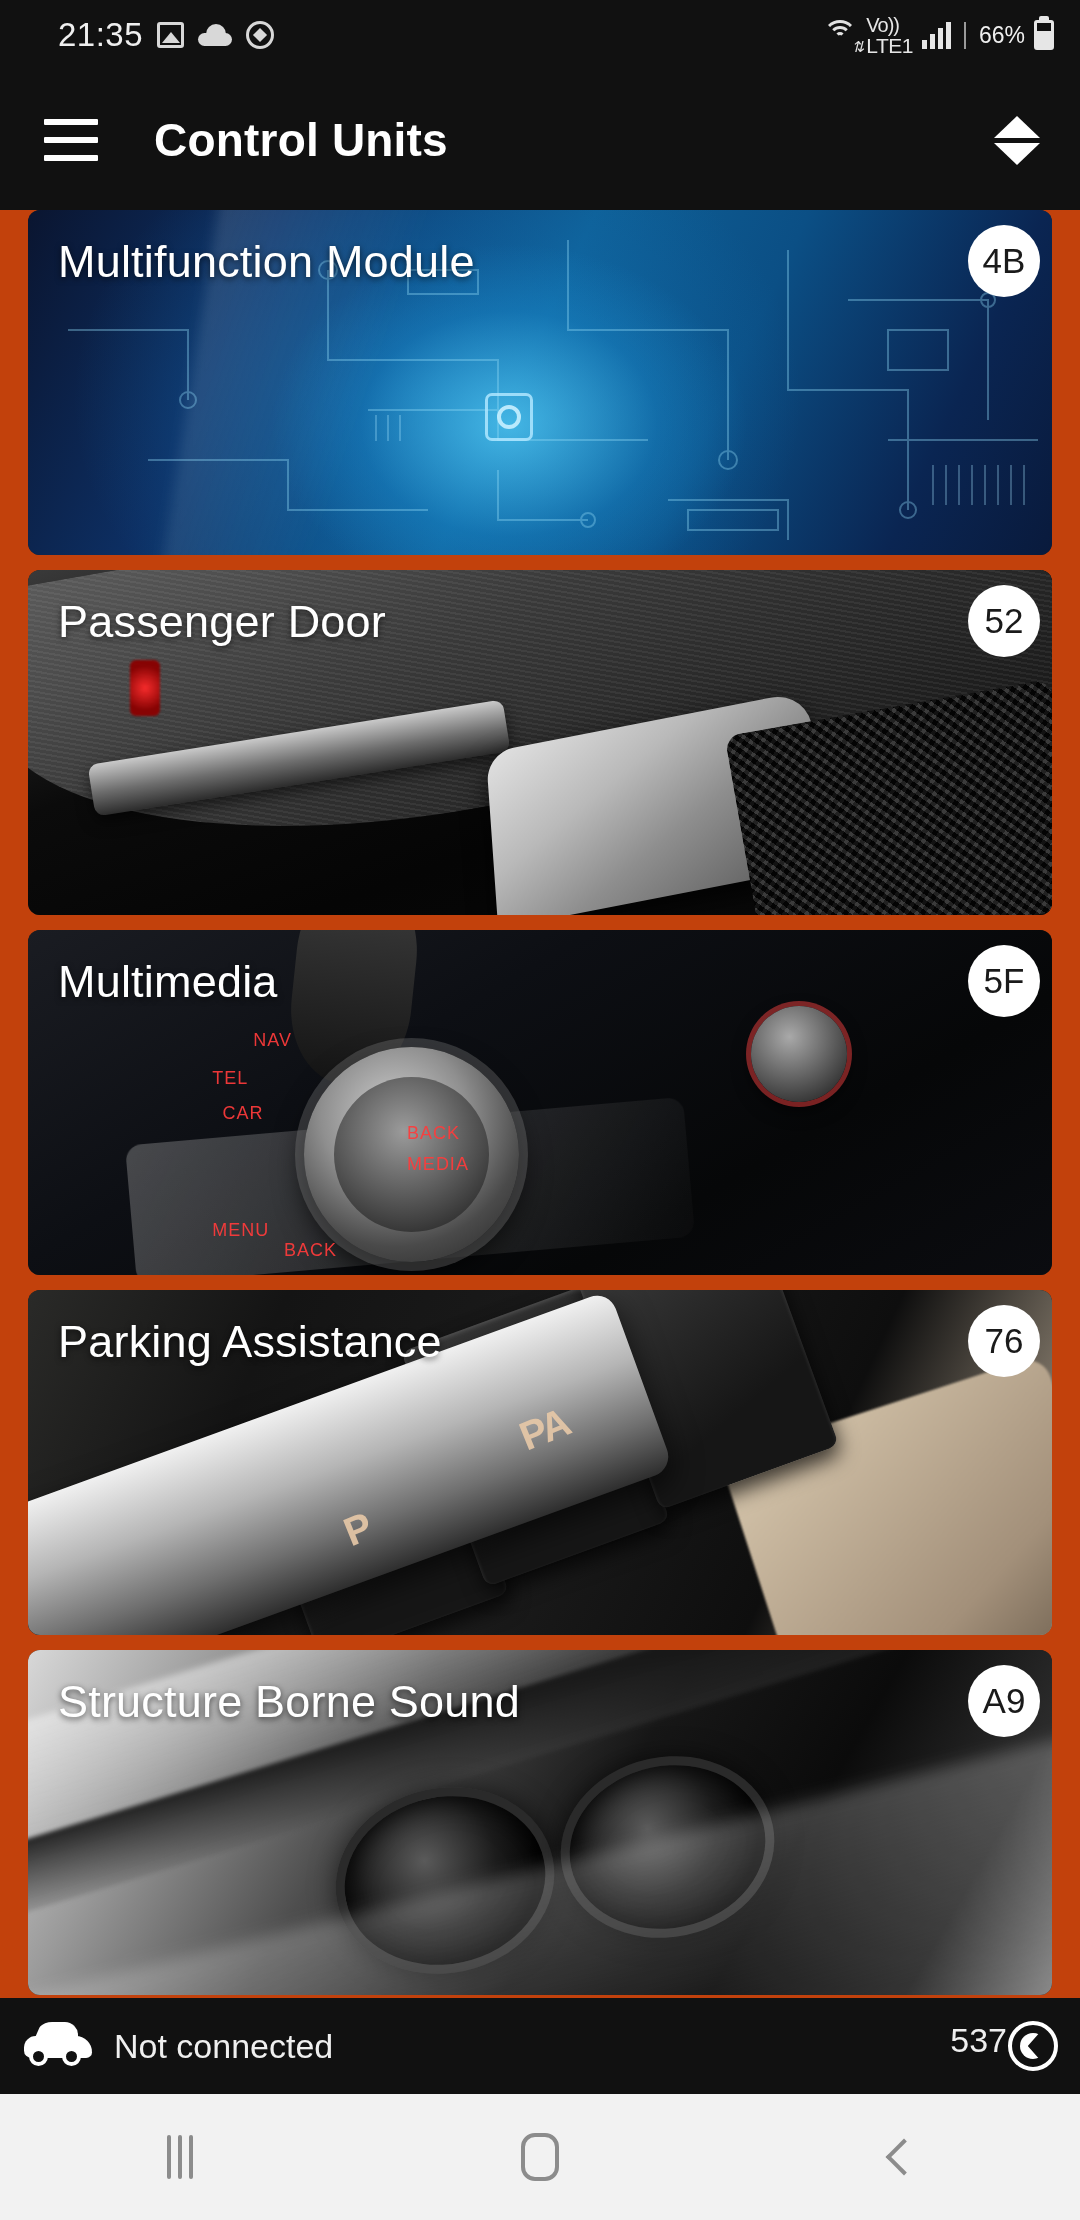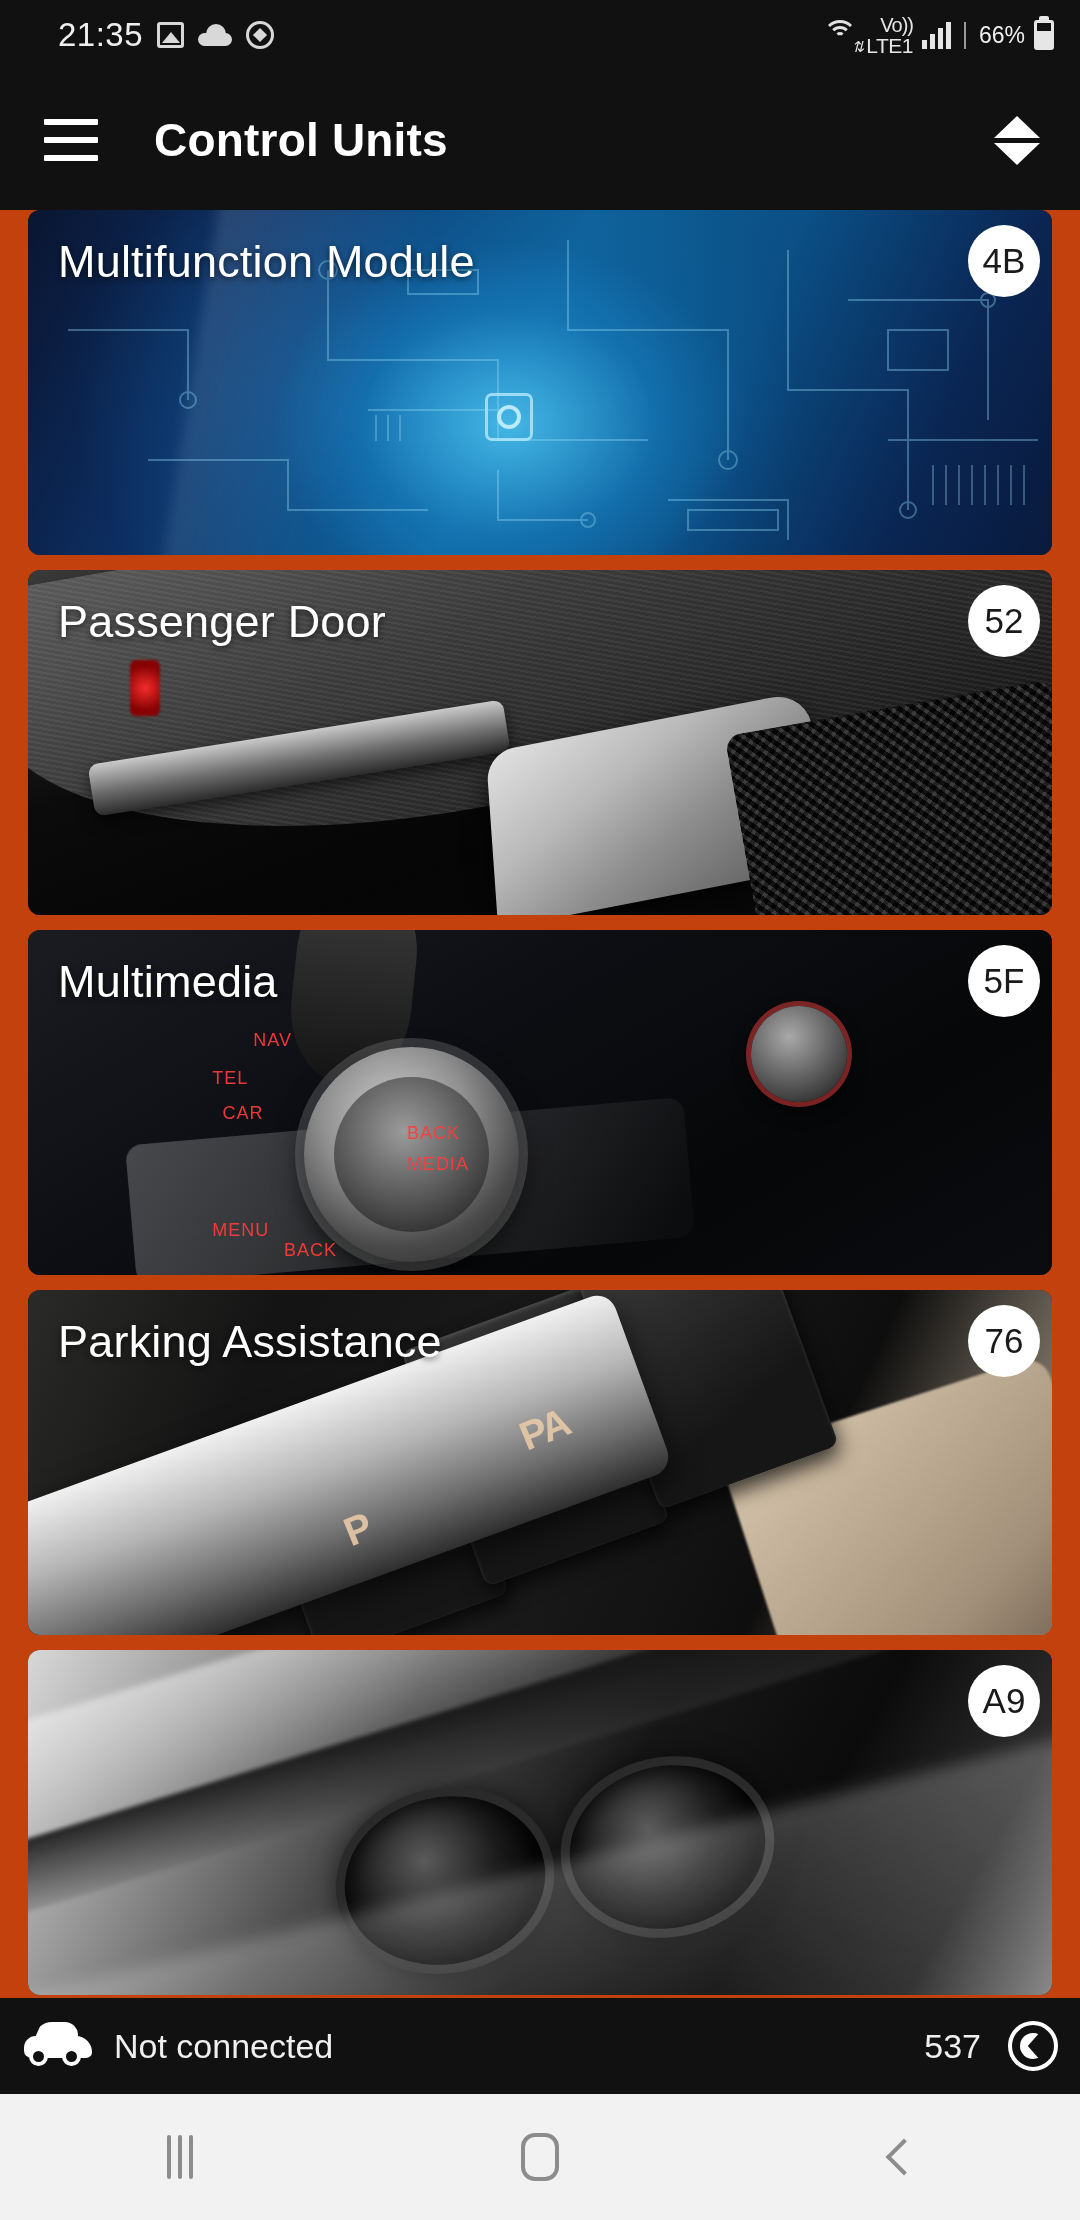--- a/index.html
+++ b/index.html
@@ -61,21 +61,21 @@
     border-left-color:transparent; border-right-color:transparent;
     border-radius:50%;
   }
   .wifi-a1{ width:34px; height:34px; top:0; }
   .wifi-a2{ width:22px; height:22px; top:6px; }
   .wifi-a3{ width:10px; height:10px; top:12px; }
   .wifi-ud{
     position:absolute; right:-6px; bottom:-4px; font-size:15px; line-height:14px;
     color:#e2e2e2; letter-spacing:-1px;
   }
-  .volte { display:flex; flex-direction:column; align-items:flex-end; line-height:1; }
+  .volte { display:flex; flex-direction:column; align-items:flex-start; line-height:1; }
   .volte-top { font-size:20px; color:#e6e6e6; letter-spacing:-1px; }
   .volte-bot { font-size:21px; color:#e6e6e6; font-weight:normal; letter-spacing:-.5px; }
   .sig-bars { display:flex; align-items:flex-end; gap:3px; height:28px; }
   .sig-bars i { display:block; width:5px; background:#e6e6e6; }
   .sb-div { width:2px; height:27px; background:#9a9a9a; margin:0 4px; }
   .batt {
     width:20px; height:30px; border:3px solid #e6e6e6; border-radius:3px;
     position:relative; background:linear-gradient(to top,#e6e6e6 66%, #111 66%);
   }
   .batt::before{
@@ -304,21 +304,21 @@
     position:absolute; left:10px; bottom:26px; width:44px; height:18px;
     background:#ffffff; border-radius:22px 16px 0 0;
     clip-path:polygon(18% 0,100% 0,100% 100%,0 100%);
   }
   .car-icon .w1,.car-icon .w2{
     position:absolute; bottom:0; width:19px; height:19px; border-radius:50%;
     background:#111111; border:4px solid #ffffff;
   }
   .car-icon .w1{ left:5px; } .car-icon .w2{ left:38px; }
   .conn-text{ color:#efefef; font-size:34px; margin-left:22px; font-weight:300; }
-  .bottom-right{ margin-left:auto; display:flex; align-items:center; gap:27px; }
+  .bottom-right{ margin-left:auto; display:flex; align-items:flex-start; gap:1px; }
   .count-text{ color:#efefef; font-size:34px; font-weight:300; }
   .brand-logo{
     width:50px; height:50px; border-radius:50%;
     border:4px solid #ffffff; position:relative; background:#111111;
   }
   .brand-logo::after{
     content:""; position:absolute; left:50%; top:50%;
     transform:translate(-50%,-50%);
     width:26px; height:26px; border-radius:50%; background:#ffffff;
     clip-path:polygon(0 0, 74% 0, 30% 50%, 74% 100%, 0 100%);
@@ -469,20 +469,21 @@
     </div>
 
     <div class="card">
       <div class="card-art art-exh">
         <div class="exh-band"></div>
         <div class="exh-band2"></div>
         <div class="exh-pipe ep1"></div>
         <div class="exh-pipe ep2"></div>
         <div class="exh-sheen"></div>
       </div>
+      <div class="card-title">Structure Borne Sound</div>
       <div class="card-badge">A9</div>
     </div>
 
   </div>
 
   <div class="bottombar">
     <span class="car-icon">
       <i class="roof"></i>
         <i class="body"></i>
         <i class="w1"></i>

